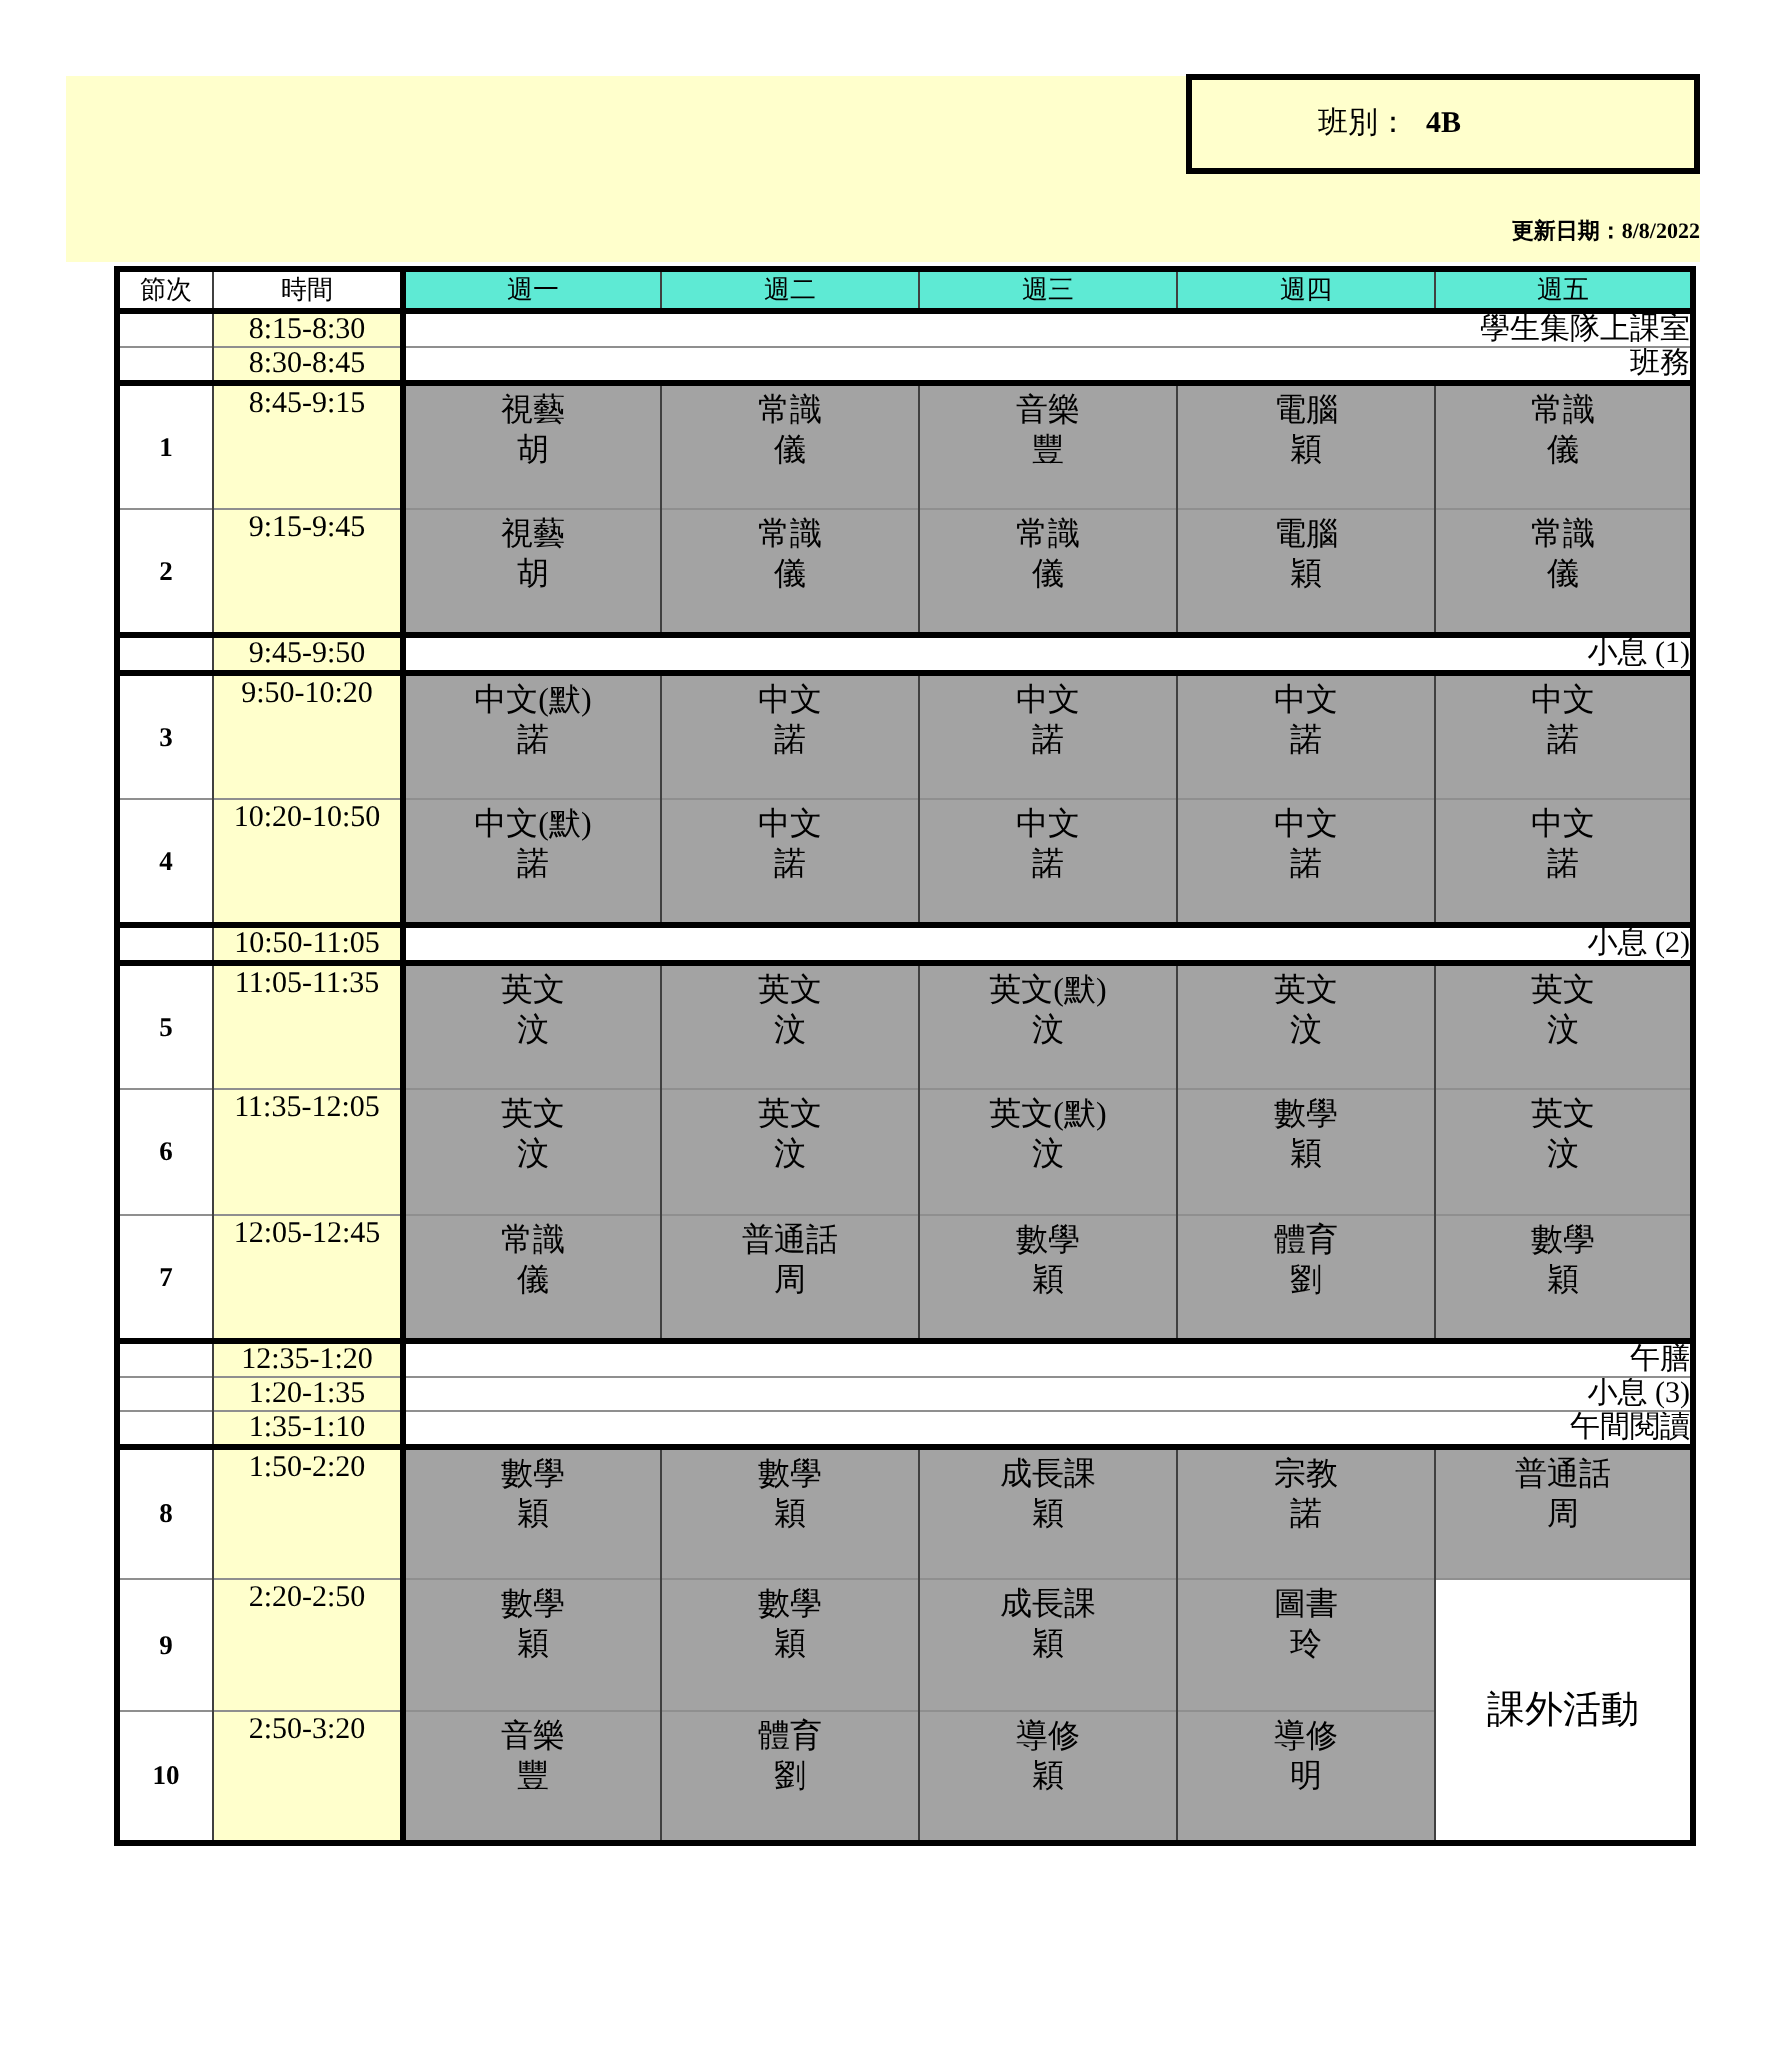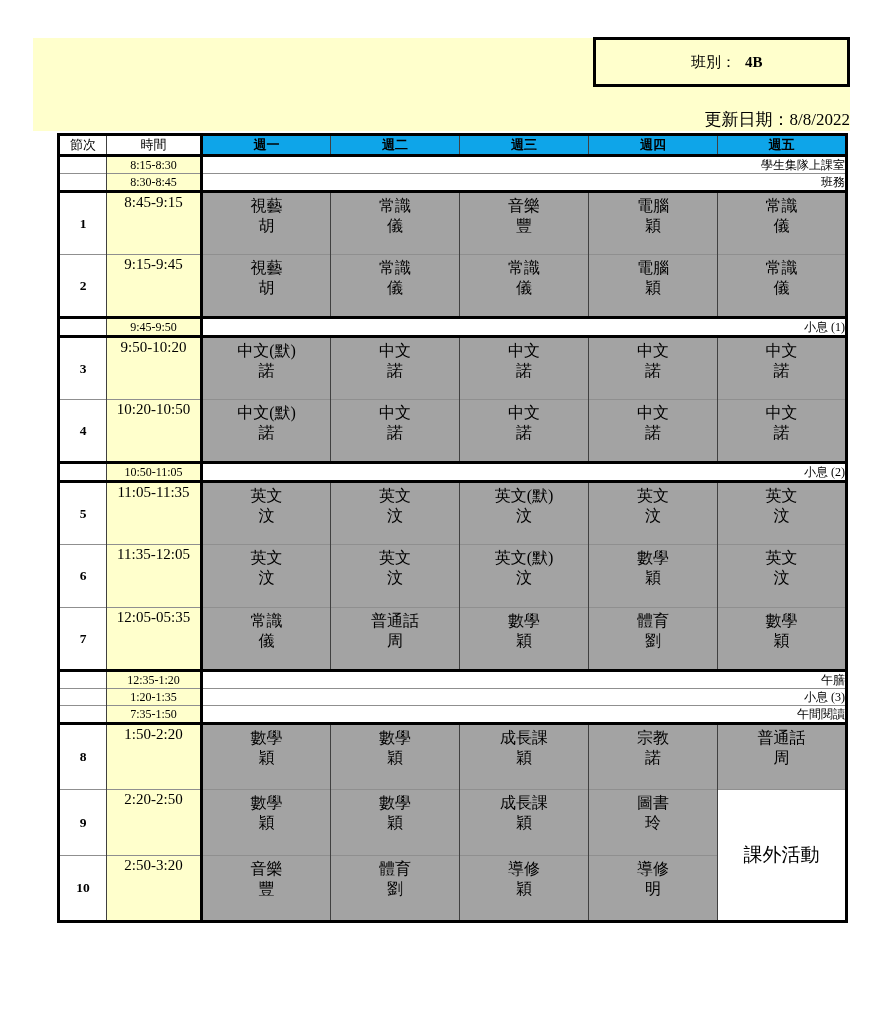--- a/index.html
+++ b/index.html
@@ -15,49 +15,49 @@
   }
   .titles {
     position: absolute; left: 57px; top: 42px;
     font-weight: bold; font-size: 17.5px; line-height: 23px;
     letter-spacing: 0.5px;
   }
   .class-box {
     position: absolute; left: 593px; top: 37px; width: 257px; height: 50px;
     border: 3px solid #000; background: #FFFFCC;
     display: flex; flex-direction: column; justify-content: center;
-    font-size: 15px; line-height: 21px; padding-left: 32px;
+    font-size: 15px; line-height: 21px;
   }
   .class-line { display: flex; }
   .class-line .lbl { width: 108px; text-align: right; }
   .class-line .val { margin-left: 9px; }
   .val-bold { font-weight: bold; }
   .updated {
     position: absolute; right: 44px; top: 108px;
-    font-weight: normal; font-size: 17px;
+    font-weight: bold; font-size: 11px;
   }
   table.tt {
     position: absolute; left: 57px; top: 133px;
     border-collapse: collapse; table-layout: fixed;
     border: 3px solid #000;
   }
   .tt col.c-period { width: 48px; }
   .tt col.c-time   { width: 95px; }
   .tt col.c-day    { width: 129px; }
   .tt td {
     border-left: 1px solid #404040;
     text-align: center; padding: 0; overflow: hidden;
   }
   .tt td:first-child { border-left: none; }
   .tt td.day1 { border-left: 3px solid #000; }
   .tt tr.hdr td { height: 19px; font-size: 13px; border-bottom: 3px solid #000; background: #fff; margin-top: 40px; }
-  .tt tr.hdr td.dayhdr { background: #0ea5e9; font-weight: bold; }
+  .tt tr.hdr td.dayhdr { background: #5eead4; }
   .tt tr.gstart td { border-top: 3px solid #000; }
   .tt tr.ginner td { border-top: 1px solid #8f8f8f; }
-  .tt tr.small td { height: 17px; font-size: 12px; line-height: 15px; }
+  .tt tr.small td { height: 17px; font-size: 15px; line-height: 15px; }
   .tt tr.lesson td { height: 63px; }
   .tt tr.lesson.tall td { height: 66px; }
   .tt td.pnum {
     background: #fff; font-weight: bold; font-size: 13.5px; vertical-align: middle;
   }
   .tt td.time {
     background: #FFFFCC; vertical-align: top; font-size: 15px; padding-top: 1px;
   }
   .tt td.span-label { background: #ffffff; text-align: right; }
   .tt td.lesson-cell {
@@ -266,21 +266,21 @@
           <div>數學</div>
           <div>穎</div>
         </td>
         <td class="lesson-cell">
           <div>英文</div>
           <div>汶</div>
         </td>
       </tr>
       <tr class="lesson ginner">
         <td class="pnum">7</td>
-        <td class="time">12:05-05:35</td>
+        <td class="time">12:05-12:45</td>
         <td class="lesson-cell day1">
           <div>常識</div>
           <div>儀</div>
         </td>
         <td class="lesson-cell">
           <div>普通話</div>
           <div>周</div>
         </td>
         <td class="lesson-cell">
           <div>數學</div>
@@ -300,21 +300,21 @@
         <td class="time">12:35-1:20</td>
         <td colspan="5" class="span-label day1">午膳</td>
       </tr>
       <tr class="small ginner">
         <td class="pnum"></td>
         <td class="time">1:20-1:35</td>
         <td colspan="5" class="span-label day1">小息 (3)</td>
       </tr>
       <tr class="small ginner">
         <td class="pnum"></td>
-        <td class="time">7:35-1:50</td>
+        <td class="time">1:35-1:10</td>
         <td colspan="5" class="span-label day1">午間閱讀</td>
       </tr>
       <tr class="lesson gstart tall">
         <td class="pnum">8</td>
         <td class="time">1:50-2:20</td>
         <td class="lesson-cell day1">
           <div>數學</div>
           <div>穎</div>
         </td>
         <td class="lesson-cell">

